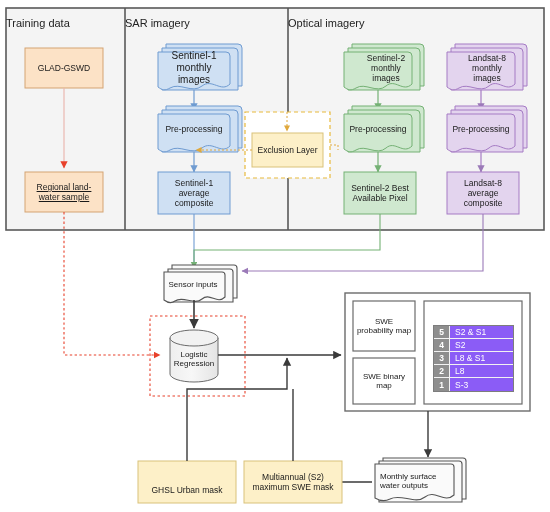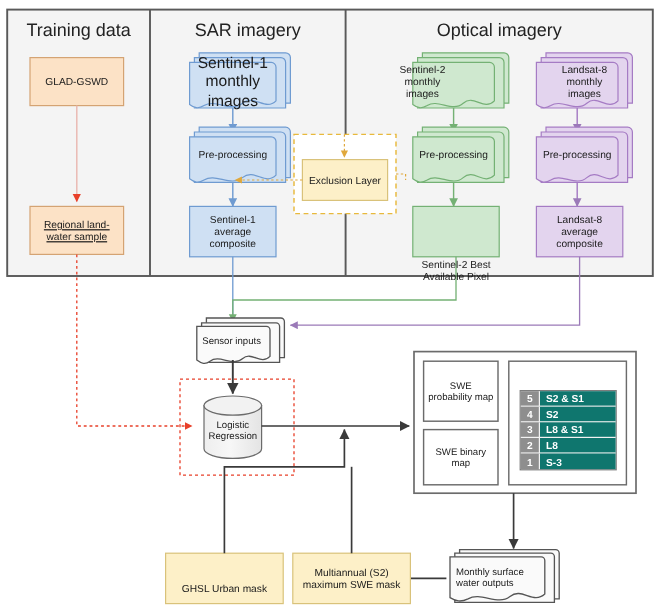--- a/index.html
+++ b/index.html
@@ -1,25 +1,25 @@
 <!DOCTYPE html>
 <html><head>
 <meta charset="utf-8">
 <style>
   html,body{margin:0;padding:0;background:#ffffff;}
   body{font-family:"Liberation Sans",sans-serif;}
   #root{position:relative;width:550px;height:512px;overflow:hidden;background:#fff;}
   .svg-layer{position:absolute;left:0;top:0;width:550px;height:512px;pointer-events:none;}
   .node{position:absolute;box-sizing:border-box;display:flex;align-items:center;justify-content:center;text-align:center;line-height:1.18;color:#1a1a1a;}
-  .panel-title{position:absolute;text-align:center;font-size:15px;color:#222;font-weight:400;}
+  .panel-title{position:absolute;text-align:left;font-size:11px;color:#222;font-weight:400;}
   .doclabel{position:absolute;box-sizing:border-box;display:flex;align-items:center;justify-content:center;text-align:center;line-height:1.18;color:#1a1a1a;pointer-events:none;}
   .bit-table{position:absolute;display:flex;flex-direction:column;border:1px solid #7d7d7d;}
   .bit-row{display:flex;height:13px;}
   .bit-num{width:15px;background:#8e8e8e;color:#fff;font-size:8.5px;font-weight:bold;display:flex;align-items:center;justify-content:center;border-right:1px solid #f2f2f2;border-bottom:1px solid #f2f2f2;}
-  .bit-val{flex:1;background:#0f766e;color:#fff;font-size:8.5px;font-weight:bold;display:flex;align-items:center;padding-left:5px;border-bottom:1px solid #f2f2f2;text-align:right;}
+  .bit-val{flex:1;background:#8b5cf6;color:#fff;font-size:8.5px;font-weight:normal;display:flex;align-items:center;padding-left:5px;border-bottom:1px solid #f2f2f2;text-align:right;}
   .bit-row:last-child .bit-num,.bit-row:last-child .bit-val{border-bottom:none;}
 </style>
 </head>
 <body>
 
 <div id="root">
 
   <svg class="svg-layer" viewBox="0 0 550 512">
     <defs>
       <marker id="ah-dark" markerWidth="7" markerHeight="7" refX="5.6" refY="3" orient="auto">
@@ -153,29 +153,29 @@
     <path d="M293,461 L293,389" stroke="#3a3a3a" stroke-width="1.4" fill="none"></path>
   </svg>
 
   <div class="panel-title" style="left:6px;top:17px;width:119px;">Training data</div>
   <div class="panel-title" style="left:125px;top:17px;width:163px;">SAR imagery</div>
   <div class="panel-title" style="left:288px;top:17px;width:256px;">Optical imagery</div>
 
   <div class="node" style="left:25px;top:48px;width:78px;height:40px;font-size:8.5px;">GLAD-GSWD</div>
   <div class="node" style="left:25px;top:172px;width:78px;height:40px;font-size:8.5px;padding:0 4px;text-decoration:underline;">Regional land-water sample</div>
 
-  <div class="doclabel" style="left:160px;top:54px;width:68px;height:28px;font-size:13px;">Sentinel-1 monthly images</div>
+  <div class="doclabel" style="left:160px;top:54px;width:68px;height:28px;font-size:10px;">Sentinel-1 monthly images</div>
   <div class="doclabel" style="left:160px;top:116px;width:68px;height:26px;font-size:8.5px;">Pre-processing</div>
   <div class="node" style="left:158px;top:172px;width:72px;height:42px;font-size:8.5px;padding:0 3px;">Sentinel-1 average composite</div>
 
   <div class="node" style="left:252px;top:133px;width:71px;height:34px;font-size:8.5px;">Exclusion Layer</div>
 
-  <div class="doclabel" style="left:328px;top:54px;width:48px;height:28px;font-size:8.5px;">Sentinel-2 monthly images</div>
+  <div class="doclabel" style="left:362px;top:54px;width:48px;height:28px;font-size:8.5px;">Sentinel-2 monthly images</div>
   <div class="doclabel" style="left:346px;top:116px;width:64px;height:26px;font-size:8.5px;">Pre-processing</div>
-  <div class="node" style="left:344px;top:172px;width:72px;height:42px;font-size:8.5px;padding:12px 2px;margin-top:32px;">Sentinel-2 Best Available Pixel</div>
+  <div class="node" style="left:344px;top:172px;width:72px;height:42px;font-size:8.5px;padding:12px 2px;">Sentinel-2 Best Available Pixel</div>
 
   <div class="doclabel" style="left:449px;top:54px;width:64px;height:28px;font-size:8.5px;padding-left:12px;">Landsat-8 monthly images</div>
   <div class="doclabel" style="left:449px;top:116px;width:64px;height:26px;font-size:8.5px;">Pre-processing</div>
   <div class="node" style="left:447px;top:172px;width:72px;height:42px;font-size:8.5px;padding:0 3px;">Landsat-8 average composite</div>
 
   <div class="doclabel" style="left:164px;top:275px;width:58px;height:20px;font-size:8px;">Sensor inputs</div>
   <div class="doclabel" style="left:166px;top:347px;width:56px;height:24px;font-size:8px;">Logistic Regression</div>
 
   <div class="node" style="left:353px;top:301px;width:62px;height:50px;font-size:8px;padding:0 3px;">SWE probability map</div>
   <div class="node" style="left:353px;top:358px;width:62px;height:46px;font-size:8px;padding:0 3px;">SWE binary map</div>

